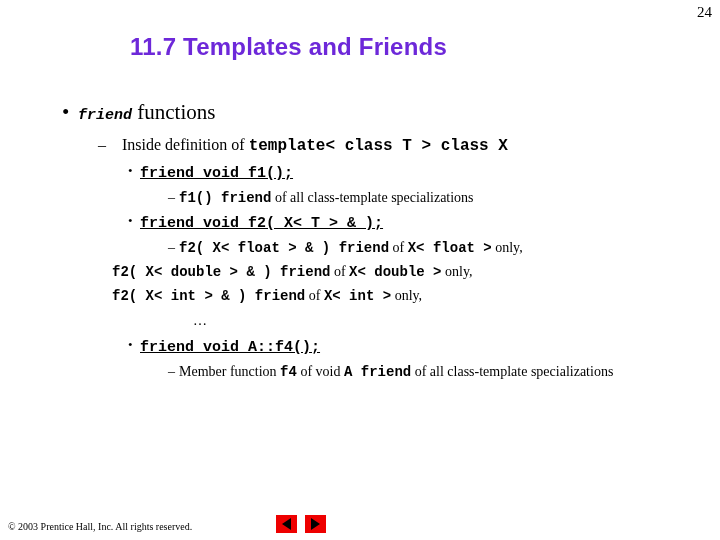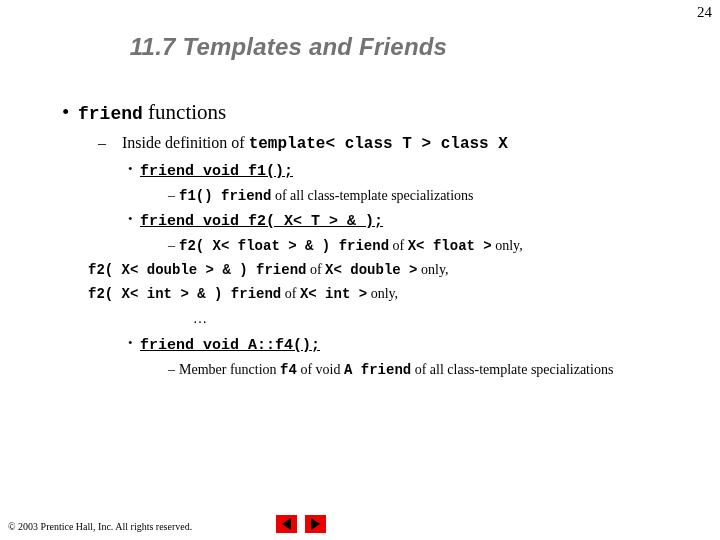--- a/index.html
+++ b/index.html
@@ -30,23 +30,22 @@
   }
   .slide-title {
     position: absolute;
     top: 33px;
     left: 0;
     width: 577px;
     text-align: center;
     font-family: "Liberation Sans", sans-serif;
     font-weight: bold;
     font-size: 24px;
-    color: #737373;
+    color: #6d28d9;
     letter-spacing: 0.2px;
-    font-style: italic;
   }
   .body-area {
     position: absolute;
     top: 98px;
     left: 0;
     width: 720px;
   }
   .line {
     display: block;
     position: relative;
@@ -69,21 +68,21 @@
   }
   .lvl1 .marker {
     position: absolute;
     left: 62px;
     top: 0;
   }
   .lvl1 .content {
     display: inline-block;
     margin-left: 16px;
   }
-  .lvl1 .mono { font-size: 18px; }
+  .lvl1 .mono { font-size: 15px; font-style: italic; }
   .lvl1 .serif { font-size: 21px; }
 
   
   .lvl2 {
     padding-left: 98px;
     font-size: 16px;
     line-height: 25px;
     margin-bottom: 1px;
   }
   .lvl2 .marker {
@@ -128,21 +127,21 @@
     top: 0;
   }
   .lvl4 .content {
     display: inline-block;
     margin-left: 11px;
   }
   .lvl4 .mono { font-size: 14px; }
 
   
   .lvl4.cont {
-    padding-left: 88px;
+    padding-left: 112px;
   }
   .lvl4.cont .content {
     margin-left: 0;
   }
 
   .ellipsis-line {
     padding-left: 193px;
     font-size: 14px;
     line-height: 26px;
     letter-spacing: 1px;

